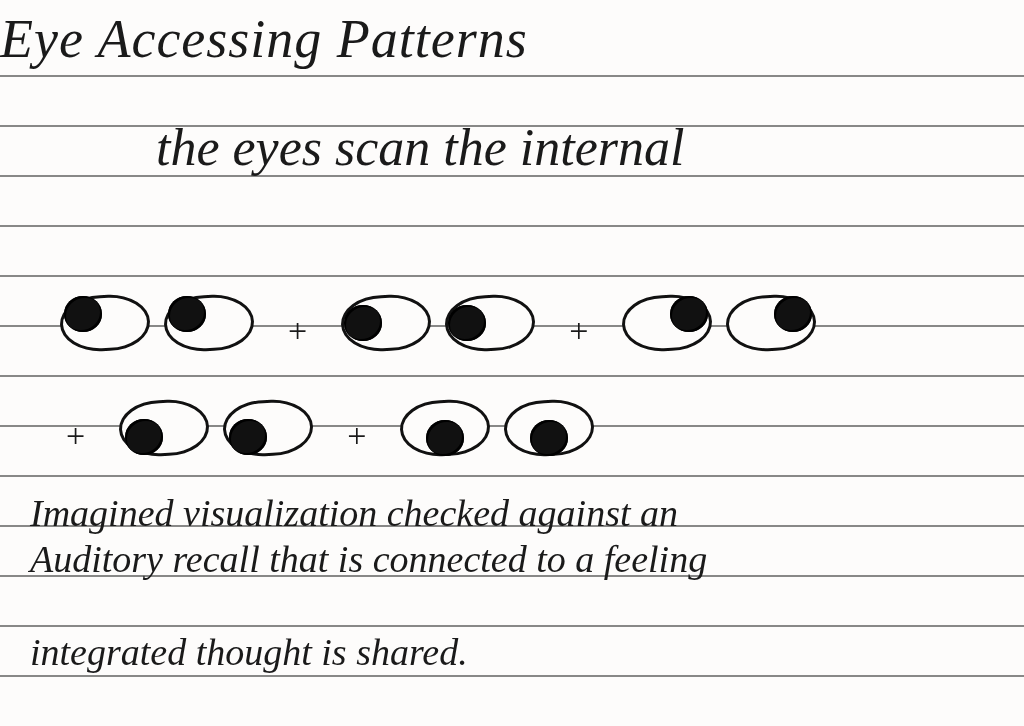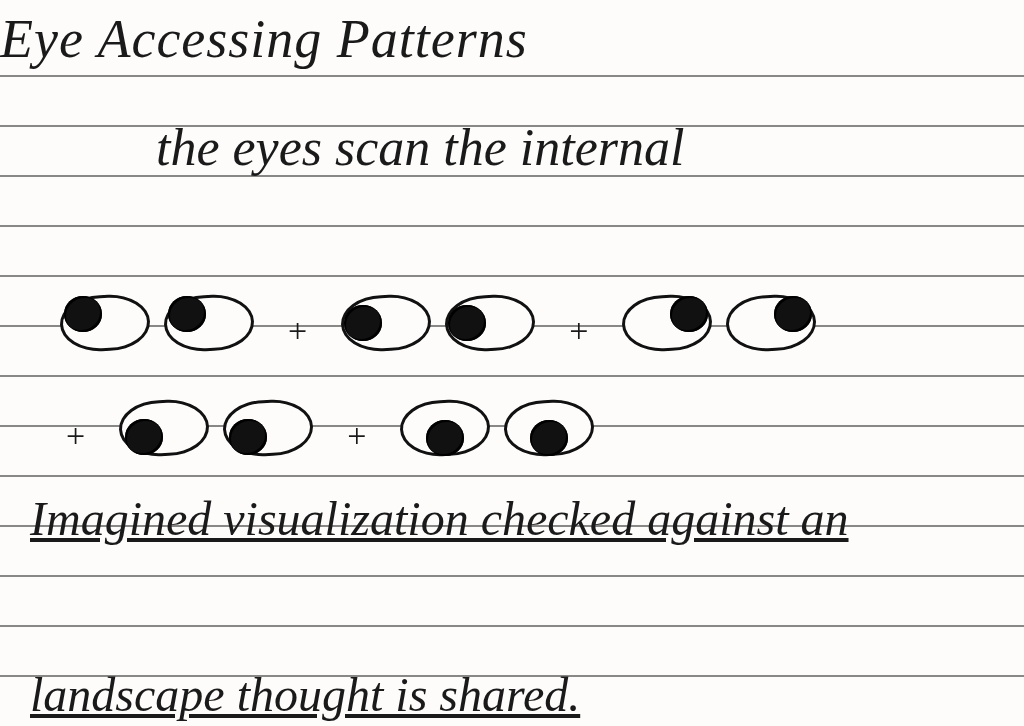--- a/index.html
+++ b/index.html
@@ -107,24 +107,23 @@
   .p-upright   { top: 1px;  right: 4px; }
   .p-left      { top: 10px; left: 3px;  }
   .p-downleft  { bottom: 1px; left: 6px; }
   .p-down      { bottom: 0px; left: 26px; }
 
   .explanation {
     position: absolute;
     top: 490px;
     left: 30px;
     right: 20px;
-    font-size: 48px;
+    font-size: 38px;
     font-style: italic;
     line-height: 1.22;
-    text-decoration: underline;
   }
 </style>
 </head>
 <body>
 
 <div class="rules">
   <div class="rule" style="top:75px"></div>
   <div class="rule" style="top:125px"></div>
   <div class="rule" style="top:175px"></div>
   <div class="rule" style="top:225px"></div>
@@ -211,18 +210,18 @@
       </div>
       <div class="eye">
         <div class="eye-outline"></div>
           <div class="pupil p-down"></div>
       </div>
     </div>
   </div>
 
   <div class="explanation">
     <span>Imagined visualization checked against an</span><br>
+    <span>Auditory recall that is connected to a feeling</span><br>
     <br>
-    <br>
-    <span>landscape thought is shared.</span>
+    <span>integrated thought is shared.</span>
   </div>
 
 </div>
 
 </body></html>

